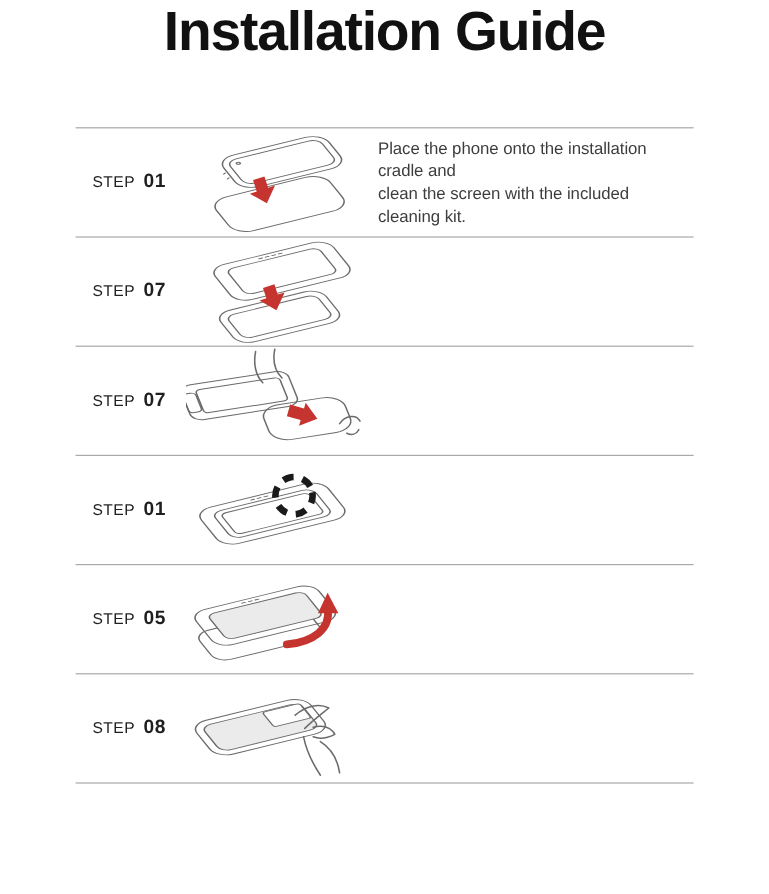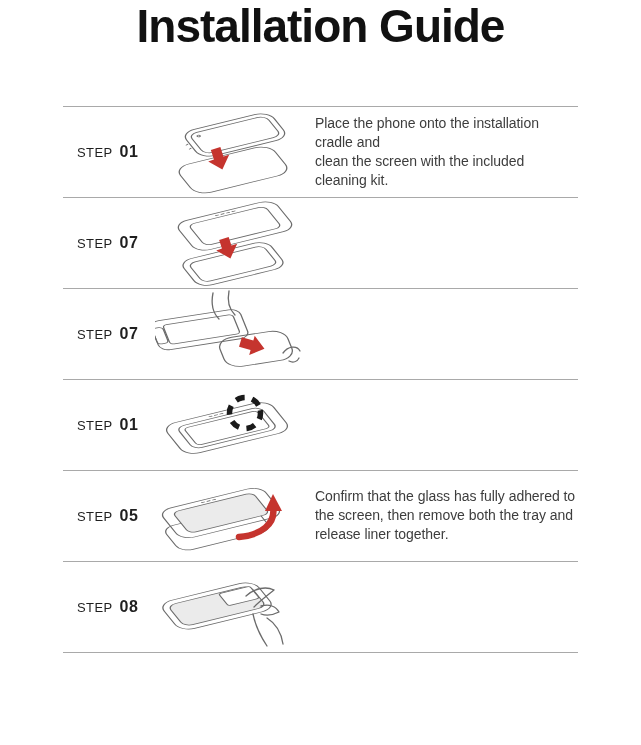--- a/index.html
+++ b/index.html
@@ -127,23 +127,20 @@
         </g>
         <g transform="translate(66,42) scale(1,0.55) rotate(-24)">
           <rect class="ln" x="-56" y="-29" width="112" height="58" rx="14"></rect>
           <rect class="scr" x="-44" y="-21" width="88" height="42" rx="7"></rect>
           <path class="ln" d="M-10,-25 h3 M-4,-25 h3 M2,-25 h3"></path>
         </g>
         <path class="redln" d="M84,66 C106,64 121,53 118,36"></path>
         <path class="red" d="M110,40 L118,23 L127,40 z"></path>
       </svg>
     </div>
-    <p class="desc">Confirm that the glass has fully adhered to
-the screen, then remove both the tray and
-release liner together.</p>
   </div>
 
   <div class="row">
     <div class="step-label">
       <span>STEP</span><span class="num">08</span>
     </div>
     <div class="illo">
       <svg width="150" height="90" viewBox="0 0 150 90">
         <g transform="translate(62,44) scale(1,0.55) rotate(-24)">
           <rect class="ln" x="-52" y="-28" width="104" height="56" rx="15"></rect>

